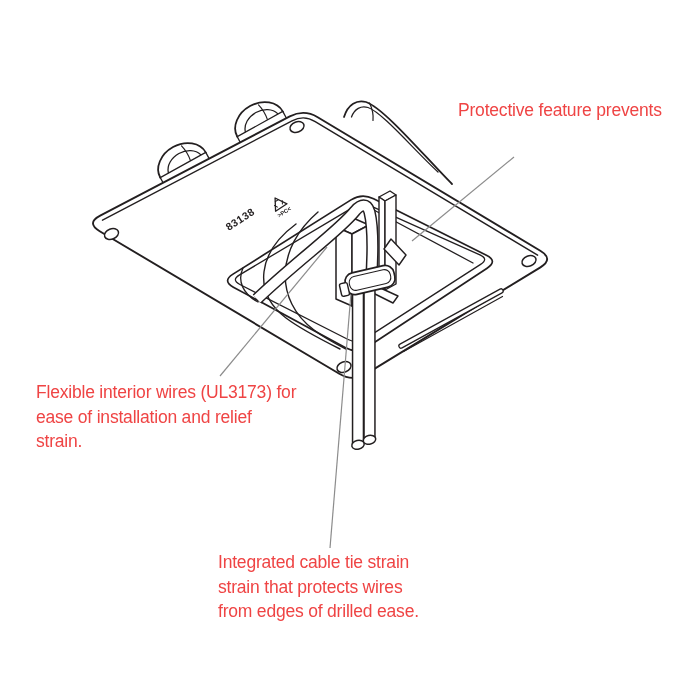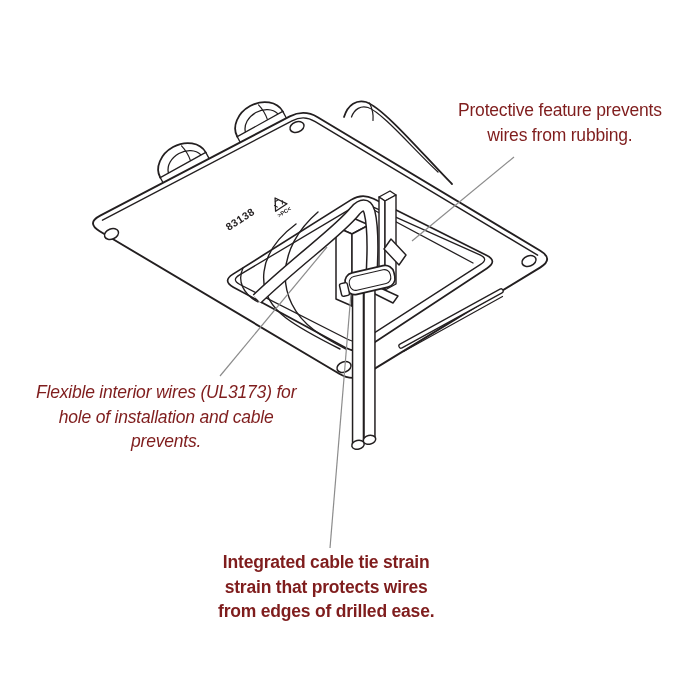--- a/index.html
+++ b/index.html
@@ -1,20 +1,20 @@
 <!DOCTYPE html>
 <html><head>
 <meta charset="utf-8">
 <style>
   html,body{margin:0;padding:0;background:#fff;}
   .stage{position:relative;width:700px;height:700px;background:#ffffff;overflow:hidden;
          font-family:"Liberation Sans",sans-serif;}
   .stage svg{position:absolute;left:0;top:0;}
-  .callout{position:absolute;color:#7f1d1d;font:400 17.5px/24.5px "Liberation Sans",sans-serif;
-           letter-spacing:-0.2px;white-space:nowrap;text-align:center;}
+  .callout{position:absolute;color:#ef4444;font:400 17.5px/24.5px "Liberation Sans",sans-serif;
+           letter-spacing:-0.2px;white-space:nowrap;}
   .ln{height:24.5px;}
   
   .k{stroke:#231f20;fill:none;stroke-linecap:round;stroke-linejoin:round;}
   .wf{fill:#ffffff;stroke:#231f20;stroke-linejoin:round;}
 </style>
 </head>
 <body>
 
 <div class="stage">
 <svg width="700" height="700" viewBox="0 0 700 700">
@@ -99,25 +99,24 @@
 
   <g transform="translate(370,280) rotate(-13)">
     <rect class="wf" stroke-width="1.7" x="-25" y="-11" width="50" height="22" rx="9"></rect>
     <rect class="k" stroke-width="1.1" x="-21" y="-7" width="42" height="14" rx="6"></rect>
     <rect class="wf" stroke-width="1.4" x="-31" y="-3" width="8" height="13" rx="2"></rect>
   </g>
 </svg>
 
 <div class="callout" style="left:458px;top:98px;">
   <div class="ln">Protective feature prevents</div>
-  <div class="ln">wires from rubbing.</div>
 </div>
-<div class="callout" style="left:36px;top:380px;font-style:italic;">
+<div class="callout" style="left:36px;top:380px;">
   <div class="ln">Flexible interior wires (UL3173) for</div>
-  <div class="ln">hole of installation and cable</div>
-  <div class="ln">prevents.</div>
+  <div class="ln">ease of installation and relief</div>
+  <div class="ln">strain.</div>
 </div>
-<div class="callout" style="left:218px;top:550px;font-weight:bold;">
+<div class="callout" style="left:218px;top:550px;">
   <div class="ln">Integrated cable tie strain</div>
   <div class="ln">strain that protects wires</div>
   <div class="ln">from edges of drilled ease.</div>
 </div>
 </div>
 
 </body></html>

